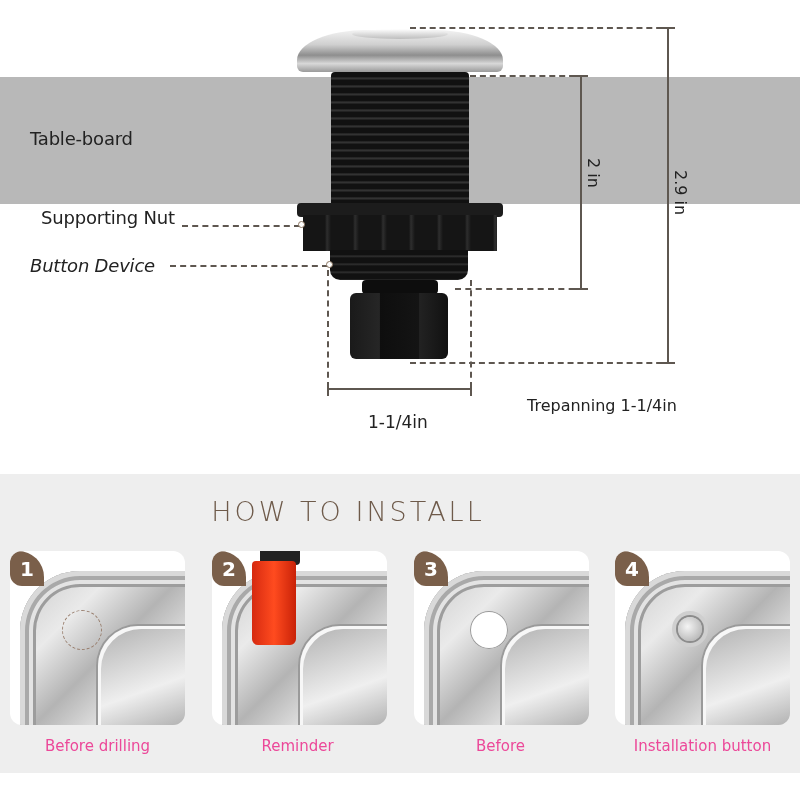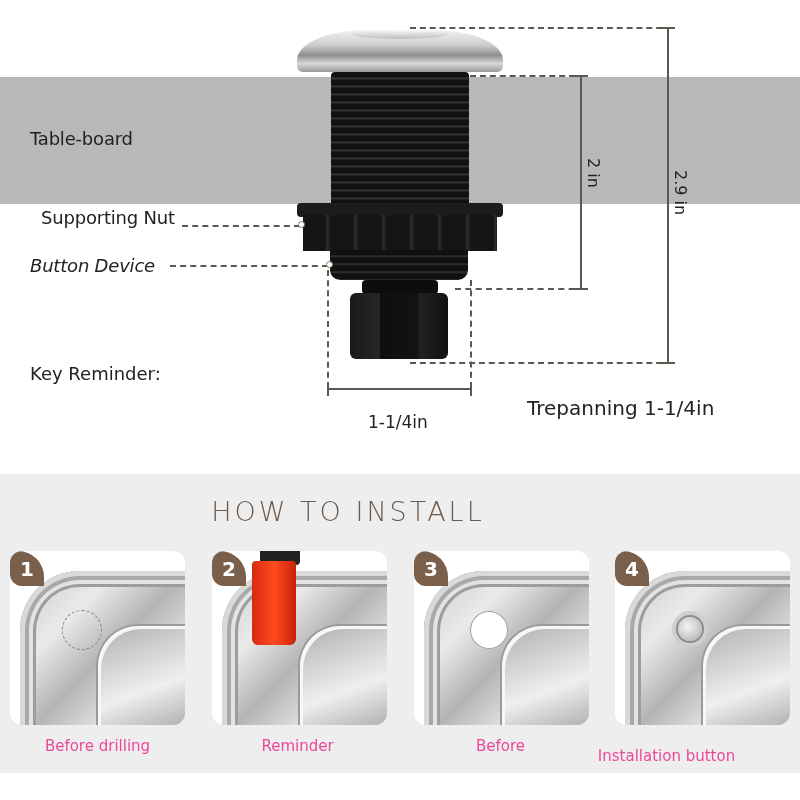--- a/index.html
+++ b/index.html
@@ -16,21 +16,21 @@
   .dash-h { position: absolute; height: 0; border-top: 2px dashed #5e5750; }
   .dash-v { position: absolute; width: 0; border-left: 2px dashed #5e5750; }
   .solid-v { position: absolute; width: 2px; background: #5e5750; }
   .solid-h { position: absolute; height: 2px; background: #5e5750; }
   .tick-h { position: absolute; height: 2px; width: 14px; background: #5e5750; }
   .tick-v { position: absolute; width: 2px; height: 14px; background: #5e5750; }
   .dot { position: absolute; width: 7px; height: 7px; border-radius: 50%; border: 1.5px solid #8a7560; background: #fff; }
 
   .vtext { position: absolute; font-size: 16px; color: #222; writing-mode: vertical-rl; white-space: nowrap; }
   .dim-w { position: absolute; font-size: 17px; color: #222; }
-  .trep { position: absolute; left: 527px; top: 396px; font-size: 20px; color: #222; }
+  .trep { position: absolute; left: 527px; top: 396px; font-size: 16px; color: #222; }
 
   
   .cap { position: absolute; left: 297px; top: 30px; width: 206px; height: 42px;
          background: linear-gradient(180deg,#f2f2f2 0%,#cfcfcf 35%,#8e8e8e 60%,#d8d8d8 80%,#9a9a9a 100%);
          border-radius: 70px 70px 6px 6px / 30px 30px 6px 6px; }
   .cap-top { position: absolute; left: 352px; top: 29px; width: 96px; height: 10px; border-radius: 50%;
              background: linear-gradient(180deg,#ffffff,#bdbdbd); }
   .thread { position: absolute; left: 331px; top: 72px; width: 138px; height: 135px;
             background: repeating-linear-gradient(180deg,#111 0px,#111 5px,#3a3a3a 6px,#1a1a1a 8px);
             border-radius: 4px; }
@@ -110,21 +110,20 @@
 <div class="dash-v" style="left:327px; top:270px; height:118px;"></div>
 <div class="dash-v" style="left:470px; top:280px; height:108px;"></div>
 <div class="solid-h" style="left:328px; top:388px; width:143px;"></div>
 <div class="tick-v" style="left:327px; top:382px;"></div>
 <div class="tick-v" style="left:470px; top:382px;"></div>
 <div class="dim-w" style="left:368px; top:398px;margin-top:14px;">1-1/4in</div>
 
 <div class="trep">Trepanning 1-1/4in</div>
 
 <div class="reminder">
-  <div>Key Reminder:</div>
 </div>
 
 <div class="install"></div>
 <div class="install-title">HOW TO INSTALL</div>
 
 <div class="card" style="left:10px;">
   <div class="badge">1</div>
   <div class="sink-rim"></div>
   <div class="sink-bowl"></div>
   <div class="hole-outline"></div>
@@ -147,13 +146,13 @@
   <div class="hole"></div>
 </div>
 <div class="caption" style="left:403px;">Before</div>
 
 <div class="card" style="left:615px;">
   <div class="badge">4</div>
   <div class="sink-rim"></div>
   <div class="sink-bowl"></div>
   <div class="installed-btn"></div>
 </div>
-<div class="caption" style="left:569px;margin-top:10px;">Installation button</div>
+<div class="caption" style="left:605px;">Installation button</div>
 
 </body></html>

